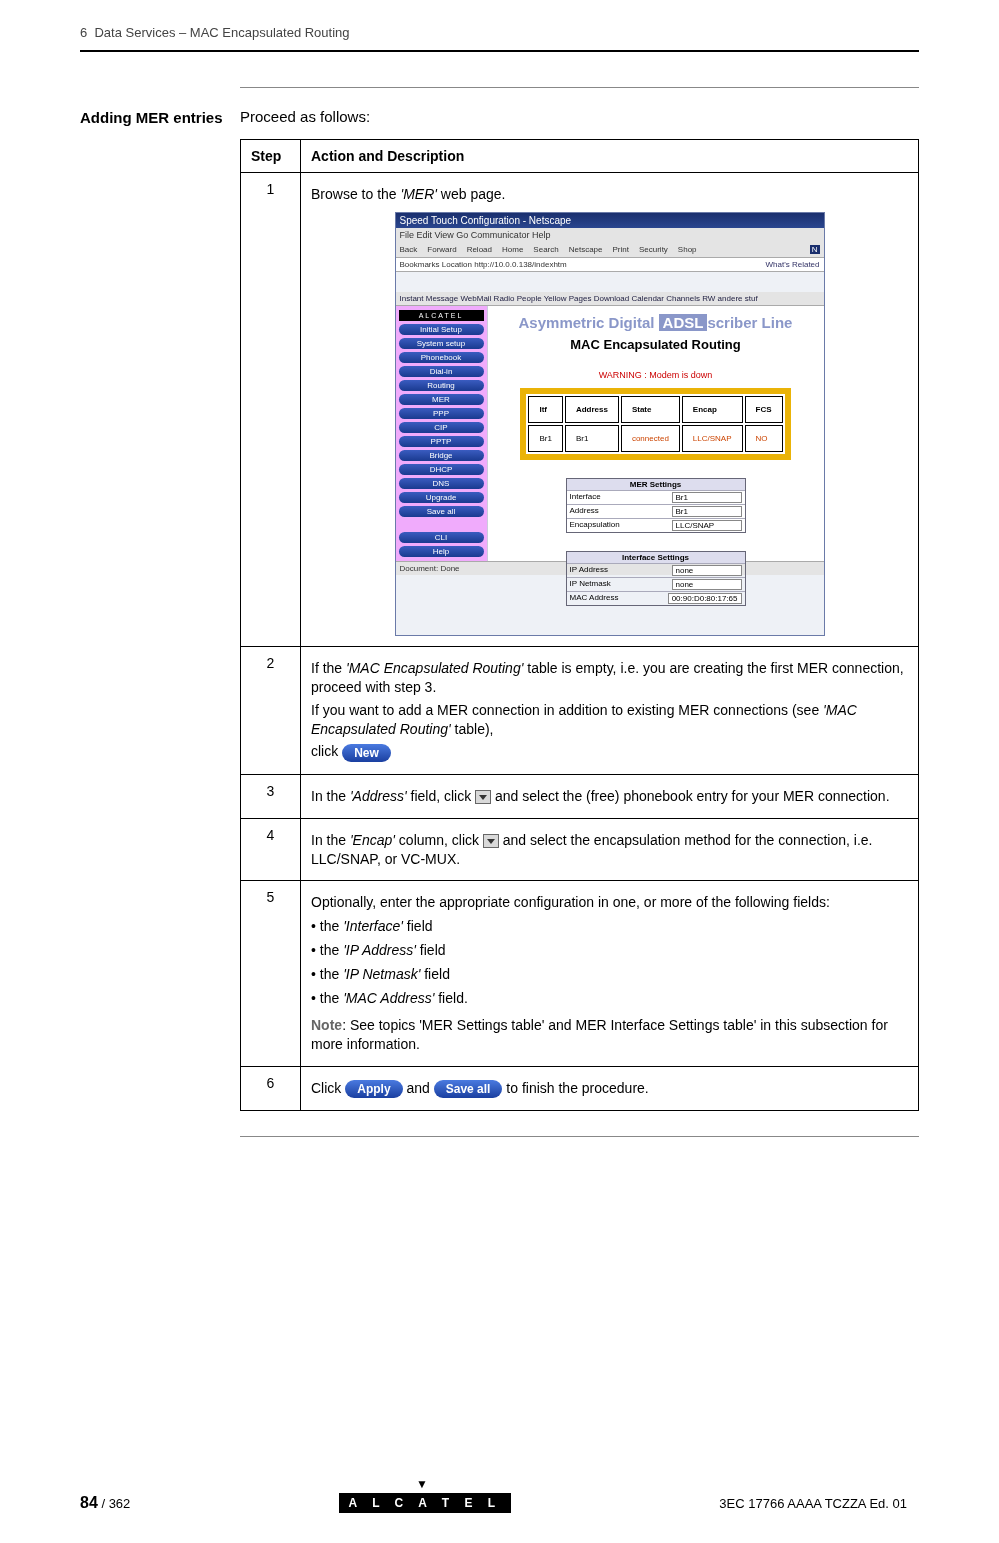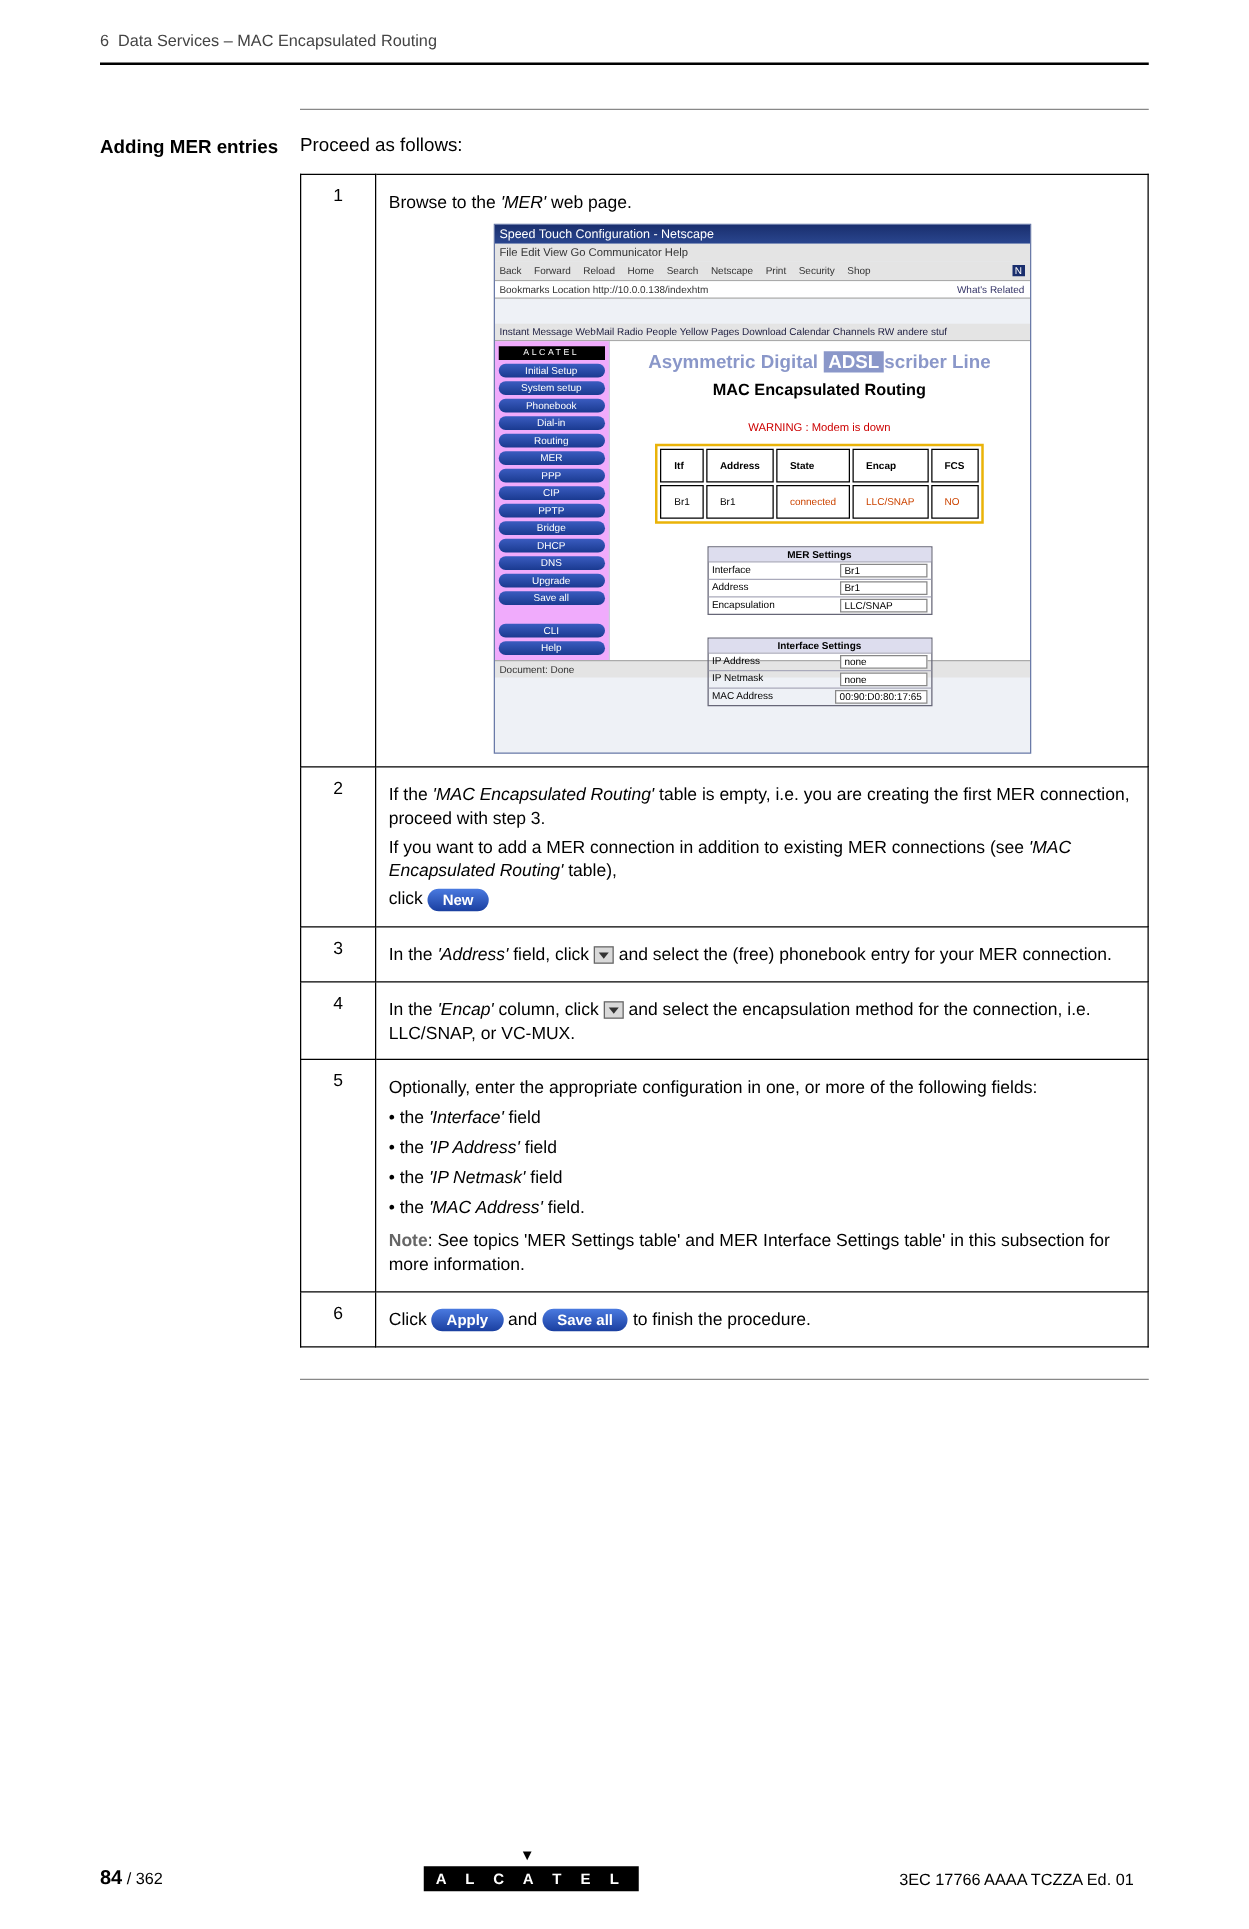--- a/index.html
+++ b/index.html
@@ -91,21 +91,21 @@
   .ip-btn {
     background: linear-gradient(#3a5cc0,#1a3a90);
     color:#fff; font-size:8px; text-align:center;
     border-radius:8px; padding:1px 2px;
   }
   .ip-main { flex:1; background:#fff; padding:6px; text-align:center; position:relative; }
   .ip-banner { font-size:15px; color:#8a97c9; margin:2px 0 6px; font-weight:bold;}
   .ip-banner .adsl { color:#fff; background:#8a97c9; padding:0 4px; }
   .ip-h { font-weight:bold; font-size:13px; margin:4px 0; }
   .ip-warn { color:#c00; font-size:9px; margin:18px 0 8px; }
-  .ip-table { margin:4px auto 10px; border:2px solid #eab308; font-size:8px; }
+  .ip-table { margin:4px auto 10px; border:6px solid #eab308; font-size:8px; }
   .ip-table td, .ip-table th { border:1px solid #888; padding:1px 5px; }
   .ip-sett { border:1px solid #667; font-size:8px; width:180px; margin:18px auto; }
   .ip-sett-title { background:#dde; font-weight:bold; padding:1px; }
   .ip-sett-row { display:flex; justify-content:space-between; padding:1px 3px; border-top:1px solid #aab;}
   .ip-sett-row span:last-child { background:#fff; border:1px solid #888; padding:0 3px; min-width:70px; text-align:left;}
   .ip-status { background:#e4e4e4; font-size:8px; padding:2px 4px; color:#333; border-top:1px solid #aaa;}
   .pill {
     display:inline-block;
     background: linear-gradient(#4a7ae0,#1a3fa0);
     color:#fff;
@@ -176,20 +176,24 @@
 
 <hr class="section-rule">
 
 <div class="content-row">
   <div class="side-label">Adding MER entries</div>
   <div class="main-col">
     <div class="intro">Proceed as follows:</div>
 
     <table class="steps">
       <tbody>
+          <tr>
+        <th>Step</th>
+        <th>Action and Description</th>
+      </tr>
 
       <tr>
         <td class="stepnum">1</td>
         <td>
           <div class="para">
             <span>Browse to the </span><em class="it">'MER'</em><span> web page.</span>
           </div>
           <div class="img-placeholder">
             <div class="ip-titlebar">Speed Touch Configuration - Netscape</div>
             <div class="ip-menubar">File  Edit  View  Go  Communicator  Help</div>

